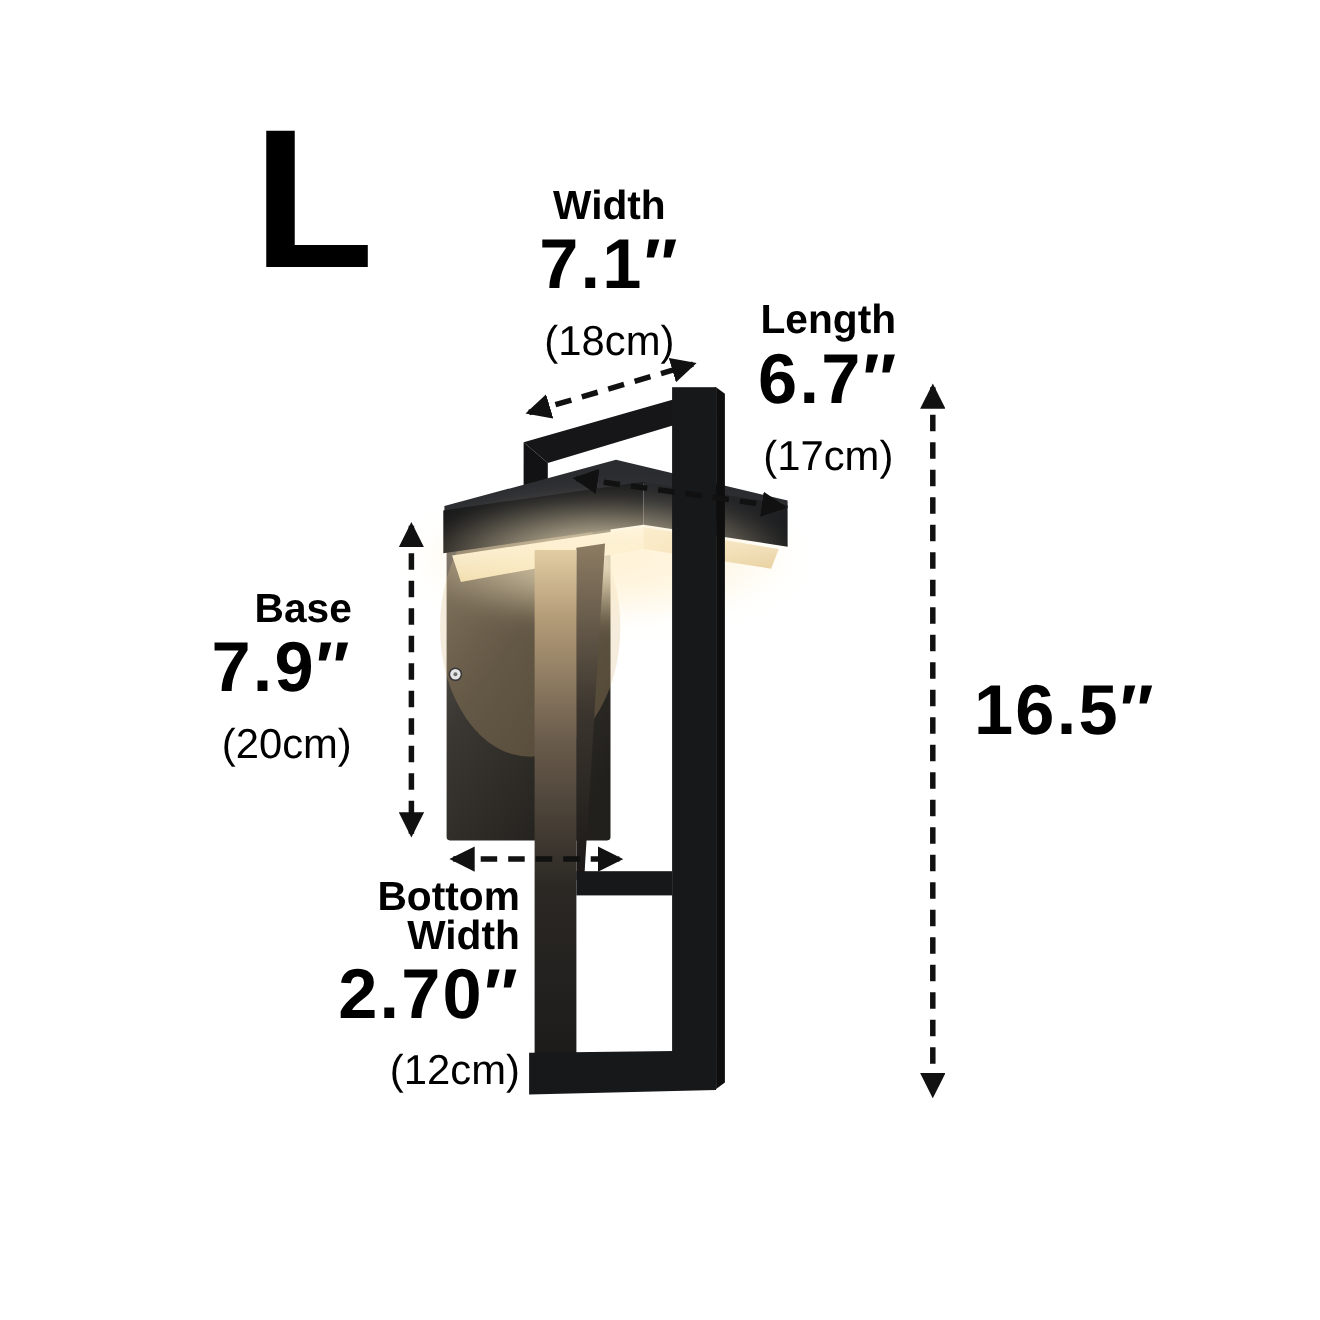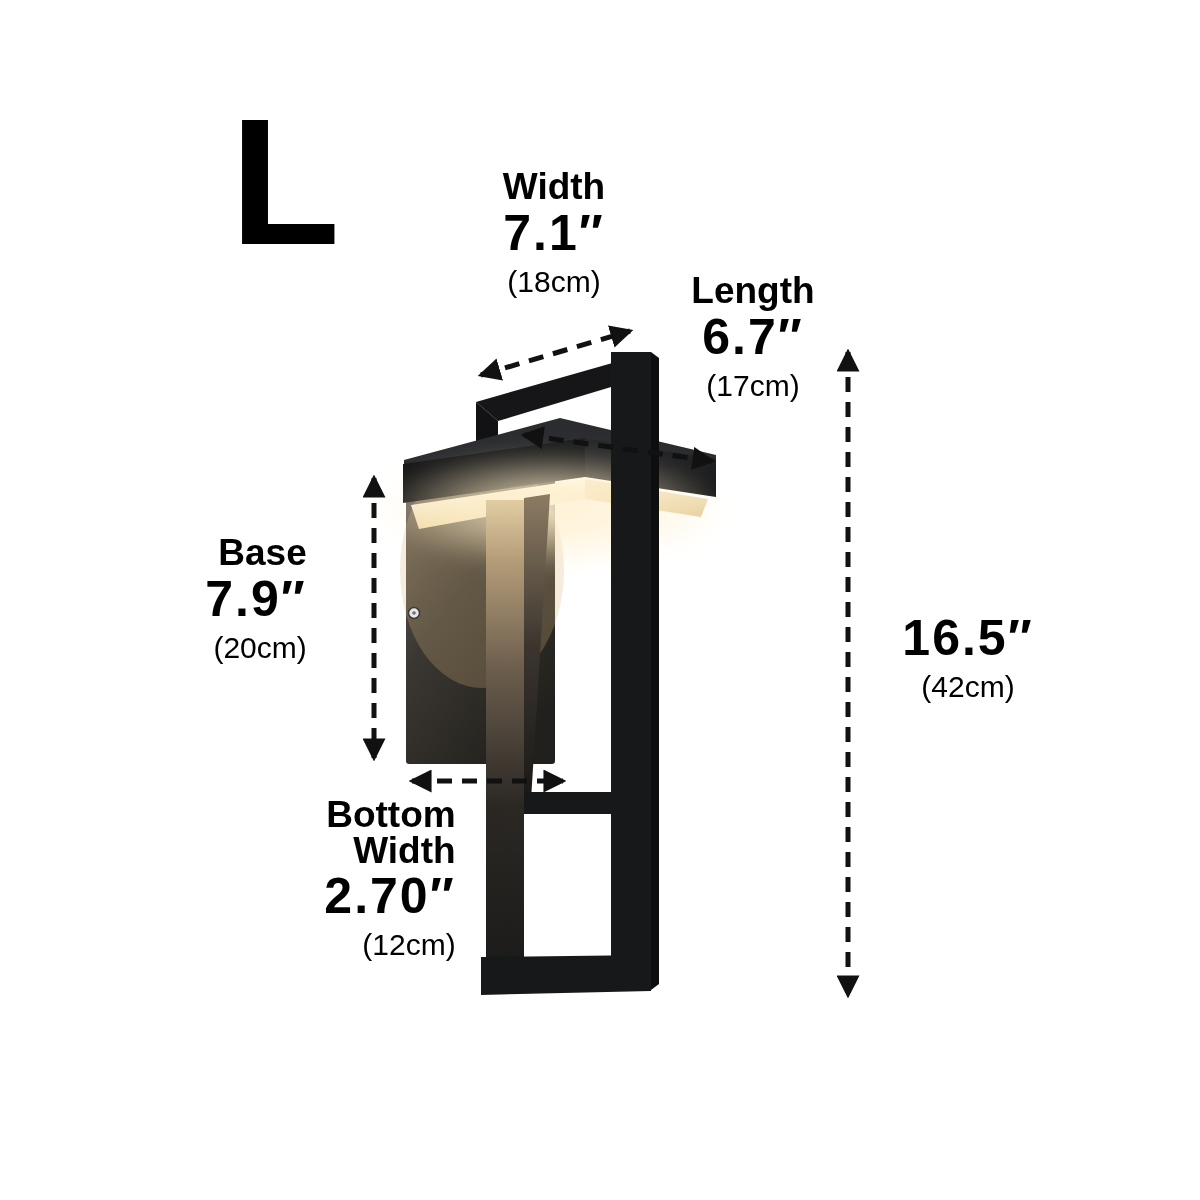--- a/index.html
+++ b/index.html
@@ -21,22 +21,22 @@
   }
   .lamp-svg{position:absolute;left:0;top:0;width:1200px;height:1200px;}
   .dim{
     position:absolute;
     text-align:center;
     transform:translateX(-50%);
     white-space:nowrap;
   }
   .dim .lbl{display:block;font-size:37px;font-weight:bold;line-height:1.05;}
   .dim .lbl2{display:block;font-size:37px;font-weight:bold;line-height:0.98;}
-  .dim .val{display:block;font-size:50px;font-weight:bold;line-height:1.06;letter-spacing:2px;}
-  .dim .cm{display:block;font-size:30px;font-weight:400;line-height:1.1;margin-top:5px;}
+  .dim .val{display:block;font-size:64px;font-weight:bold;line-height:1.06;letter-spacing:2px;}
+  .dim .cm{display:block;font-size:38px;font-weight:400;line-height:1.1;margin-top:16px;}
   .dim-width{left:554px;top:168px;}
   .dim-length{left:753px;top:272px;}
   .dim-base{left:256px;top:534px;text-align:right;}
   .dim-height{left:968px;top:612px;}
   .dim-bottom{left:390px;top:797px;text-align:right;}
 </style>
 </head>
 <body>
 
 <div class="canvas">
@@ -150,21 +150,20 @@
   </div>
 
   <div class="dim dim-base">
     <span class="lbl">Base</span>
     <span class="val">7.9″</span>
     <span class="cm">(20cm)</span>
   </div>
 
   <div class="dim dim-height">
     <span class="val">16.5″</span>
-    <span class="cm">(42cm)</span>
   </div>
 
   <div class="dim dim-bottom">
     <span class="lbl2">Bottom</span>
     <span class="lbl2">Width</span>
     <span class="val">2.70″</span>
     <span class="cm">(12cm)</span>
   </div>
 
 </div>

